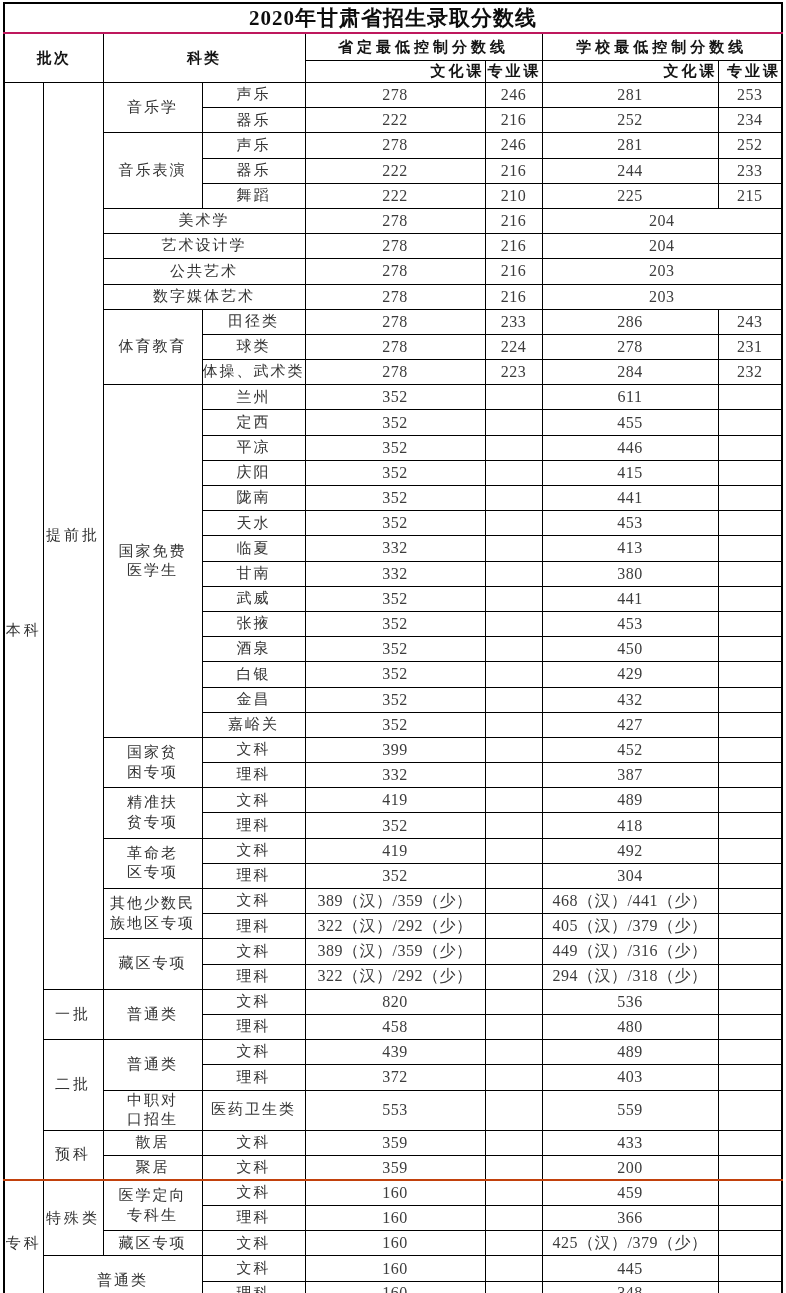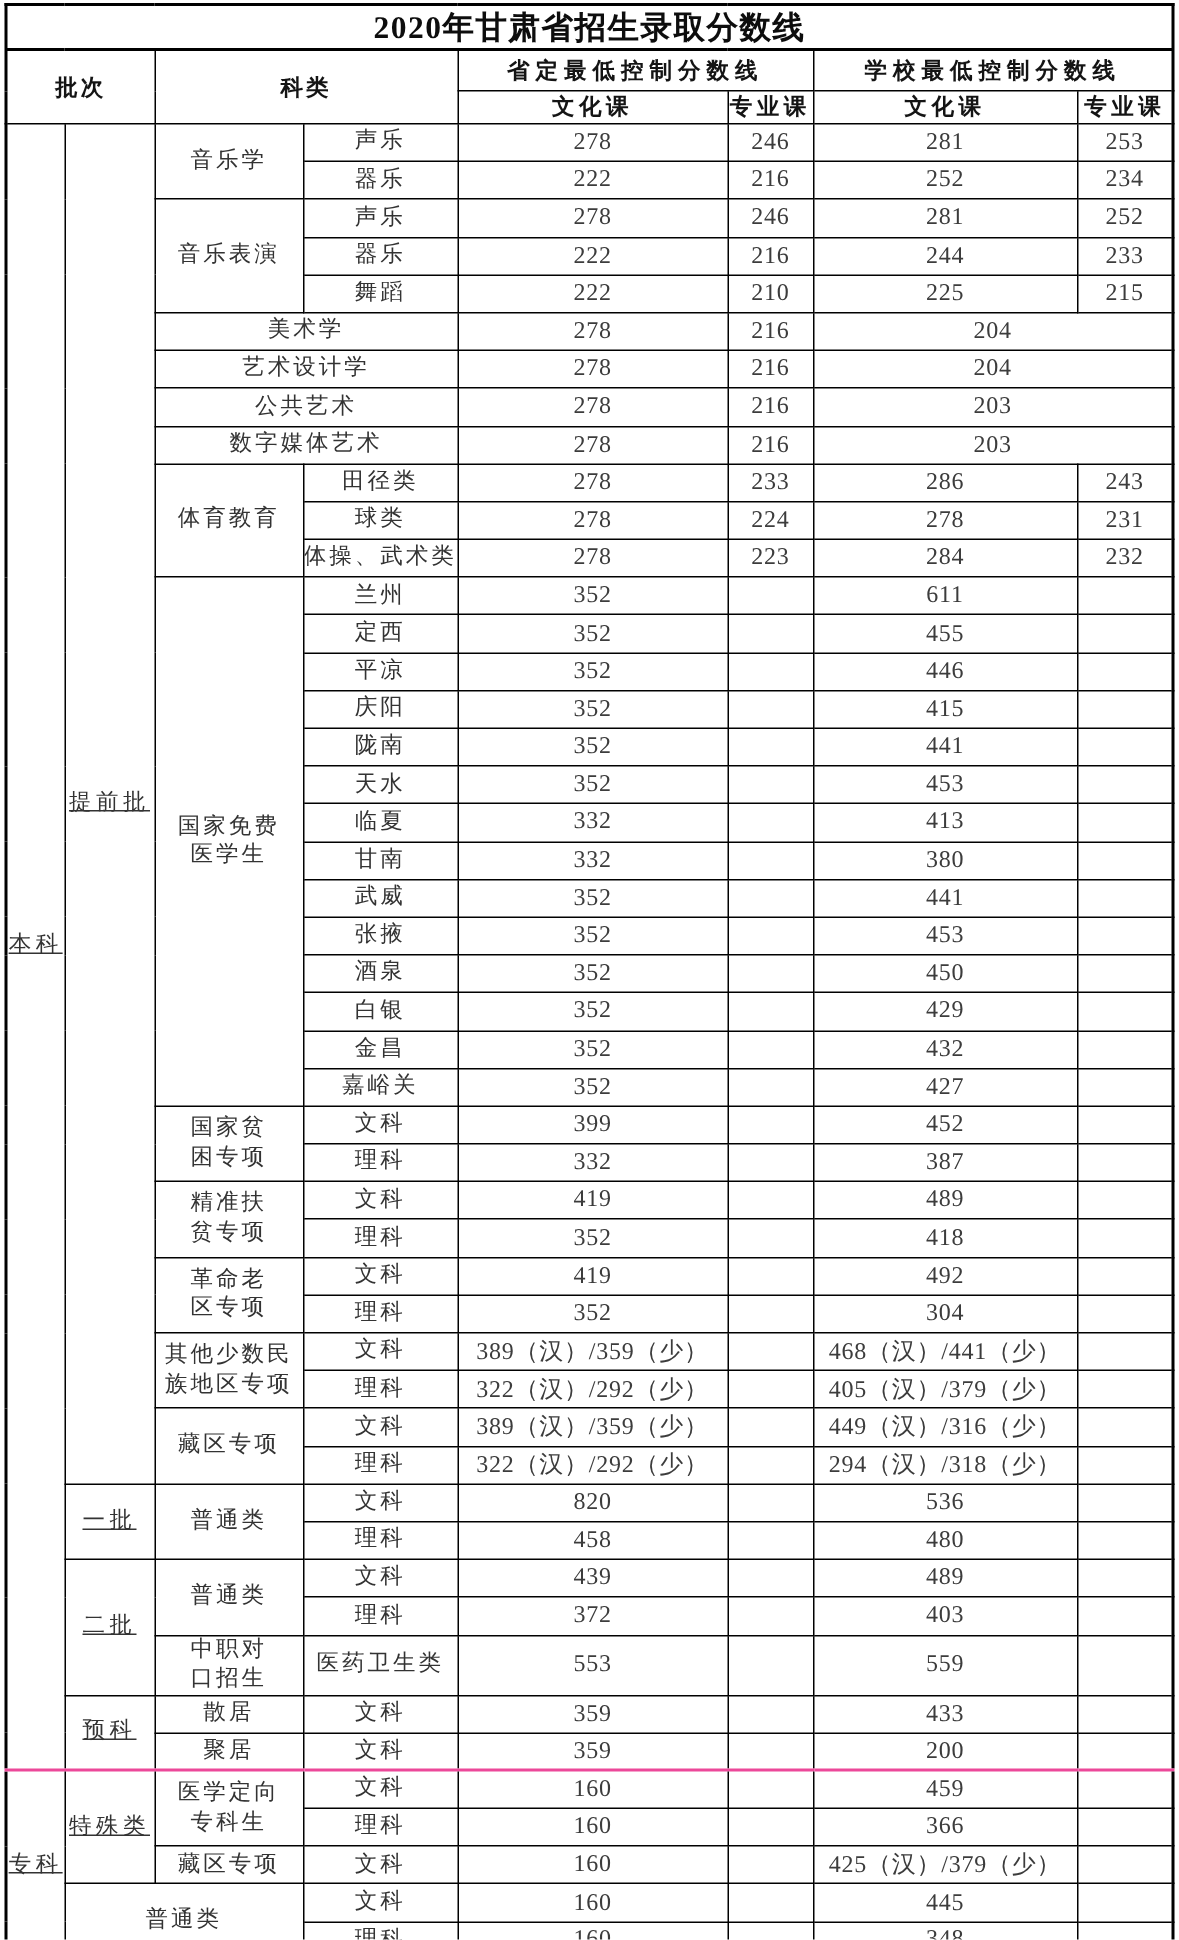--- a/index.html
+++ b/index.html
@@ -30,46 +30,46 @@
     vertical-align: middle;
     padding: 0;
     overflow: hidden;
   }
   tr.title-row th {
     height: 28px;
     font-size: 21px;
     font-weight: bold;
     color: #0d0d0d;
     letter-spacing: 1px;
-    border-bottom: 2px solid #000000;
+    border-bottom: 2px solid #be185d;
   }
   thead th {
     font-weight: bold;
     color: #141414;
     font-size: 15px;
   }
   tr.h1 th { height: 26px; letter-spacing: 2px; }
-  tr.h2 th { height: 21px; letter-spacing: 3px; }
+  tr.h2 th { height: 21px; letter-spacing: 3px; text-align: right; }
   tr.h1 th.span-head { letter-spacing: 4px; }
   tbody tr { height: 25.2px; }
   td.label, td.batch {
     font-size: 15px;
     color: #333333;
     letter-spacing: 2px;
     white-space: pre-line;
     line-height: 1.3;
   }
-  td.batch { letter-spacing: 3px; text-decoration: underline; }
+  td.batch { letter-spacing: 3px; }
   td.value {
     font-size: 16px;
     color: #3c3c3c;
     letter-spacing: 0.5px;
   }
   td.empty { background: #fff; }
-  tbody tr.group-start td { border-top: 2px solid #ec4899; }
+  tbody tr.group-start td { border-top: 2px solid #c2410c; }
 </style>
 </head>
 <body>
 
 <div class="page">
   <table class="score-table">
     <colgroup>
       <col style="width:39px">
       <col style="width:60px">
       <col style="width:99px">

